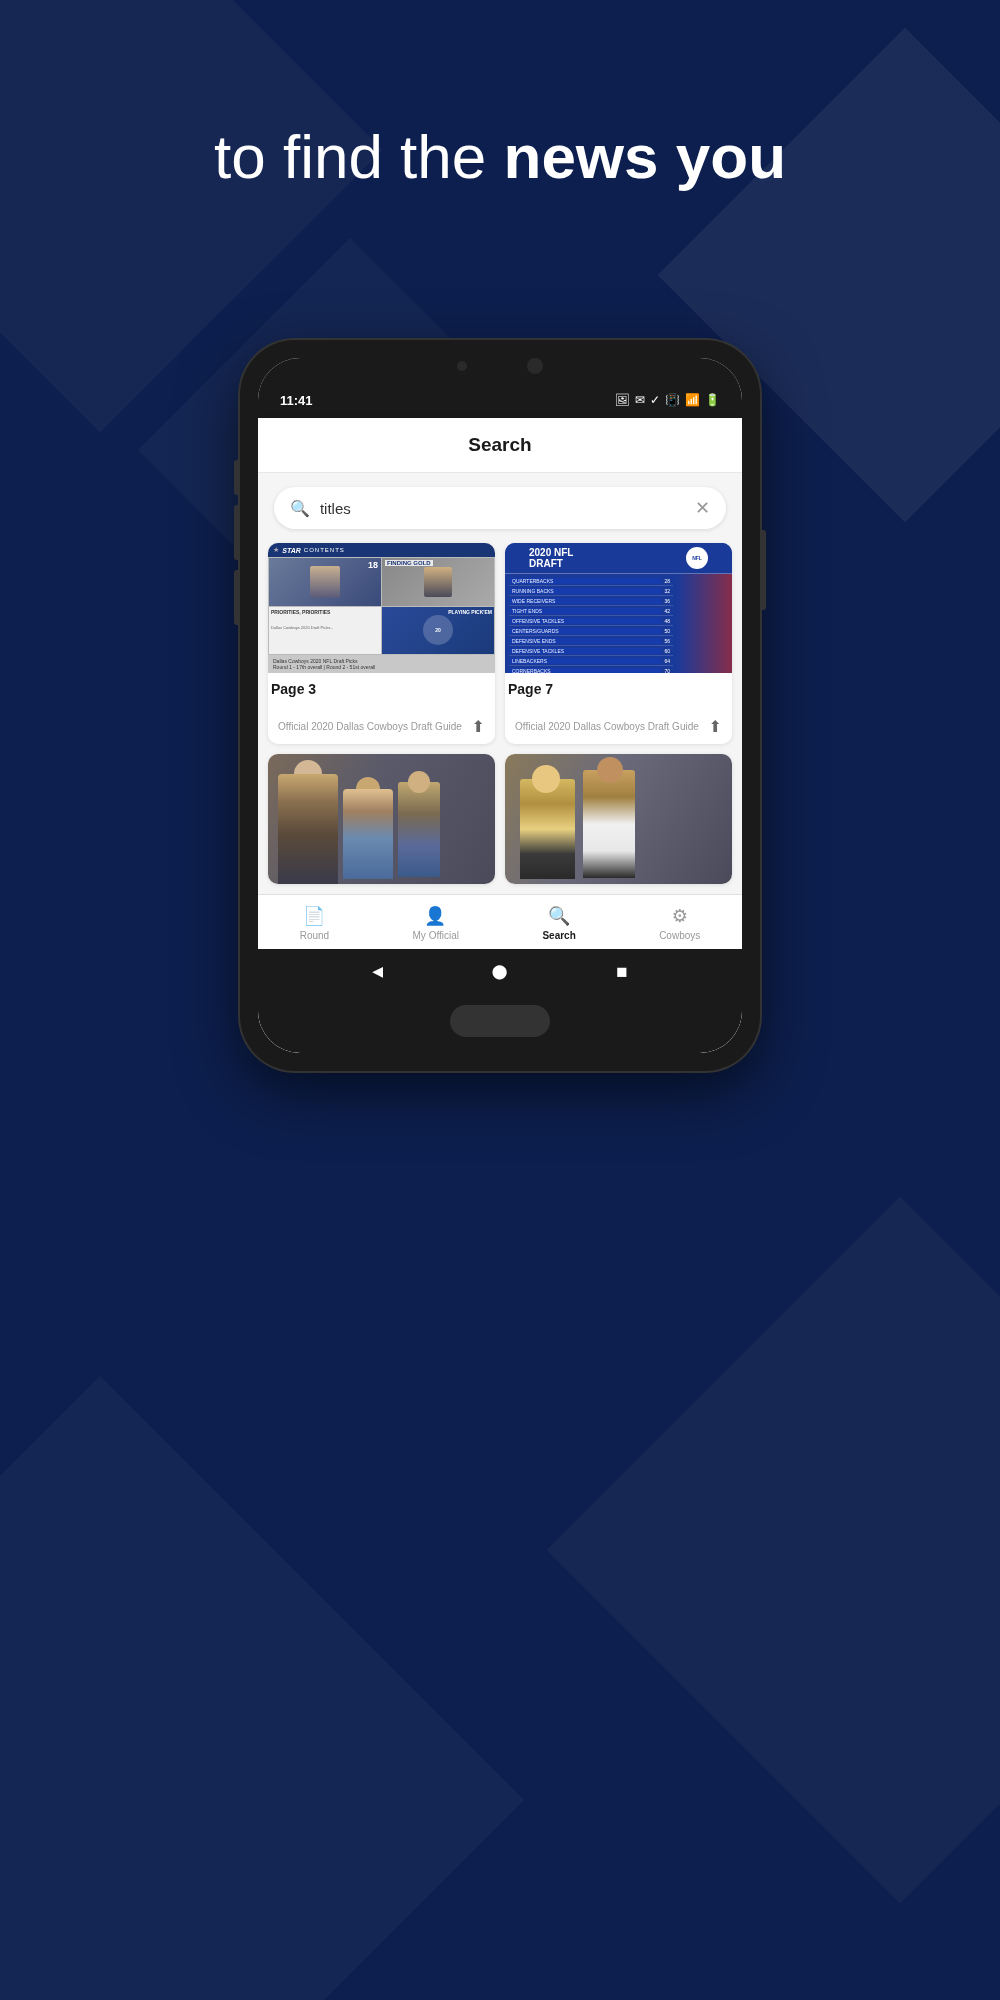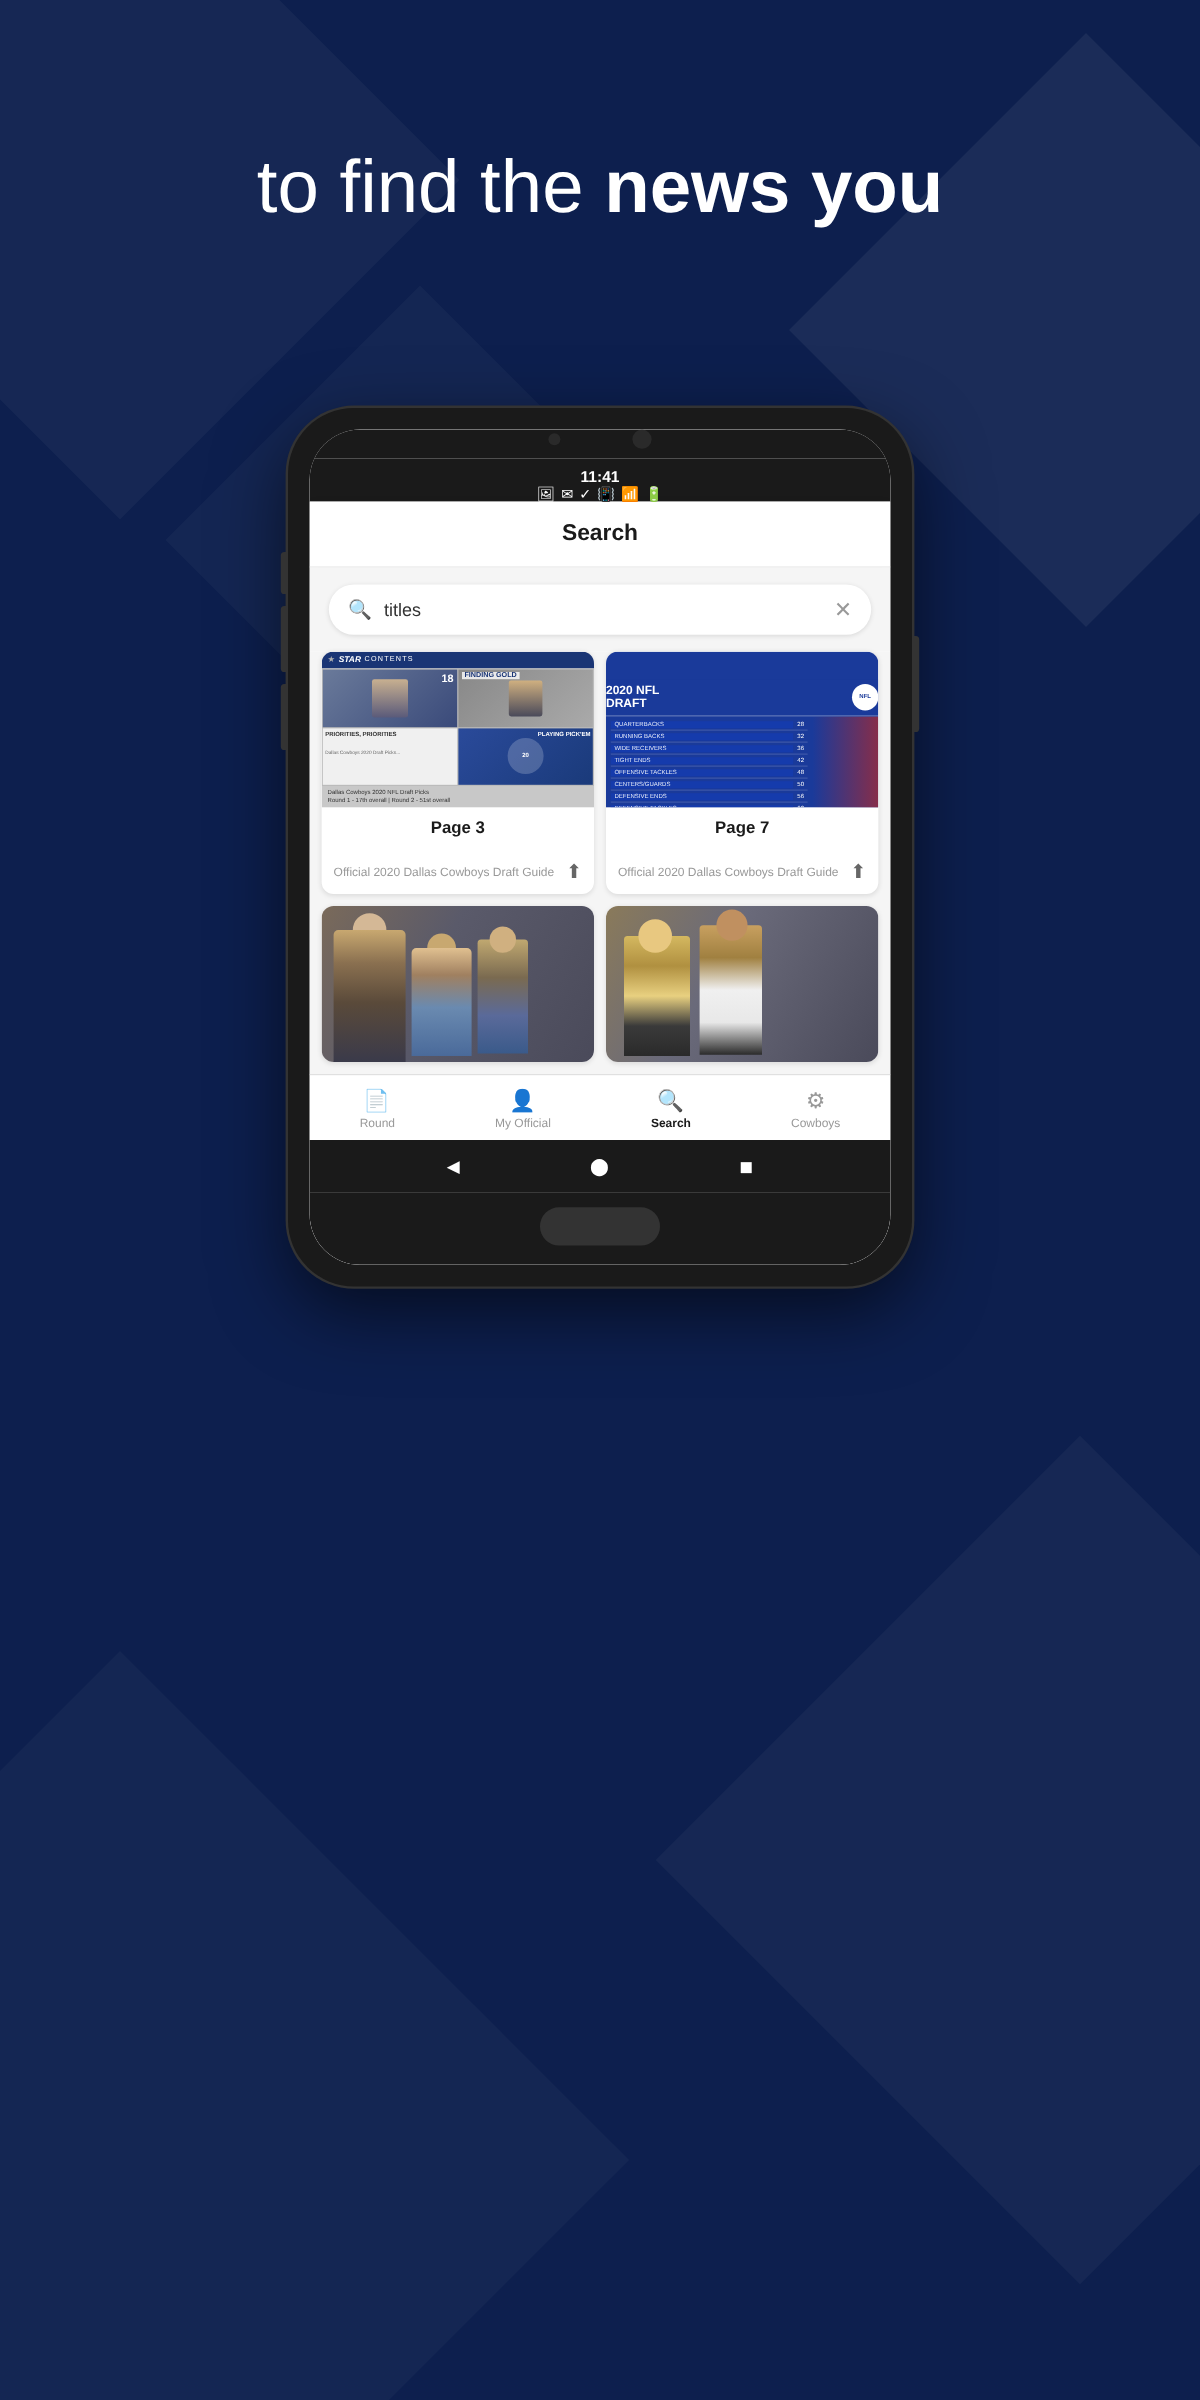--- a/index.html
+++ b/index.html
@@ -114,21 +114,20 @@
     }
 
     
     .status-bar {
       background: #1a1a1a;
       display: flex;
       align-items: center;
       justify-content: space-between;
       padding: 8px 22px;
       height: 36px;
-      flex-direction: column;
     }
     .status-time {
       color: white;
       font-size: 13px;
       font-weight: bold;
     }
     .status-icons {
       display: flex;
       align-items: center;
       gap: 5px;
@@ -228,22 +227,21 @@
       border-radius: 50%;
       display: flex;
       align-items: center;
       justify-content: center;
       font-size: 5px;
       color: #1a3a9a;
       font-weight: bold;
     }
 
     .result-info {
-      padding: 8px 24px;
-      text-align: center;
+      padding: 8px 3px;
     }
     .result-page {
       font-size: 14px;
       font-weight: 600;
       color: #1a1a1a;
       margin-bottom: 6px;
     }
     .result-source {
       font-size: 10px;
       color: #999;
@@ -385,26 +383,25 @@
     .nfl-draft-container {
       width: 100%;
       height: 130px;
       background: #1a3a9a;
       display: flex;
       flex-direction: column;
       overflow: hidden;
     }
     .nfl-draft-header {
       background: #1a3a9a;
-      padding: 4px 0;
+      padding: 4px 24px;
       display: flex;
       align-items: center;
       justify-content: space-between;
       border-bottom: 1px solid rgba(255,255,255,0.3);
-      margin-top: 23px;
     }
     .nfl-draft-title {
       color: white;
       font-size: 10px;
       font-weight: 900;
       line-height: 1.1;
     }
     .nfl-draft-body {
       flex: 1;
       display: flex;

